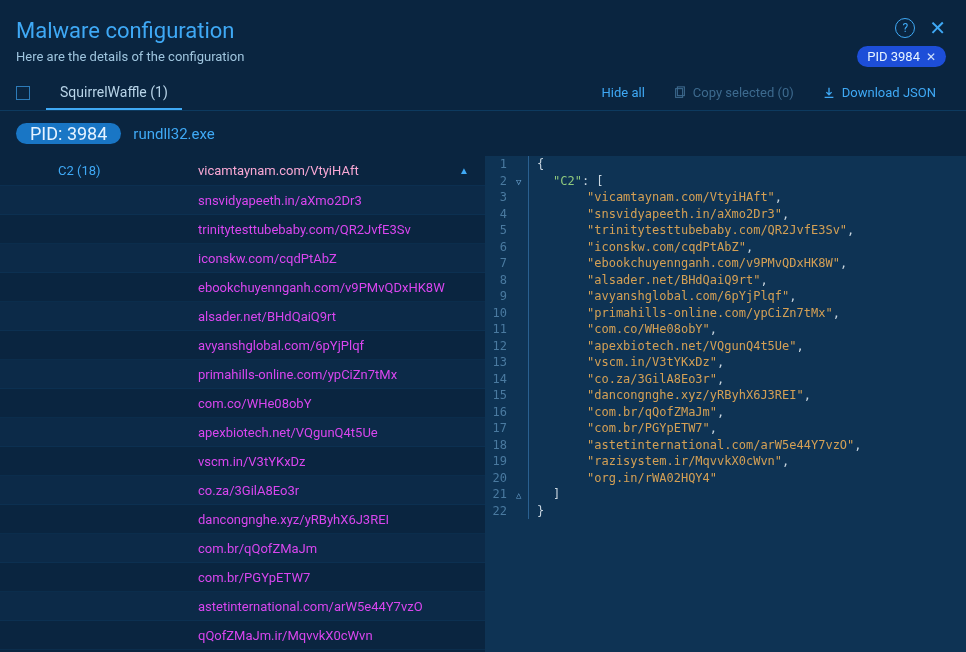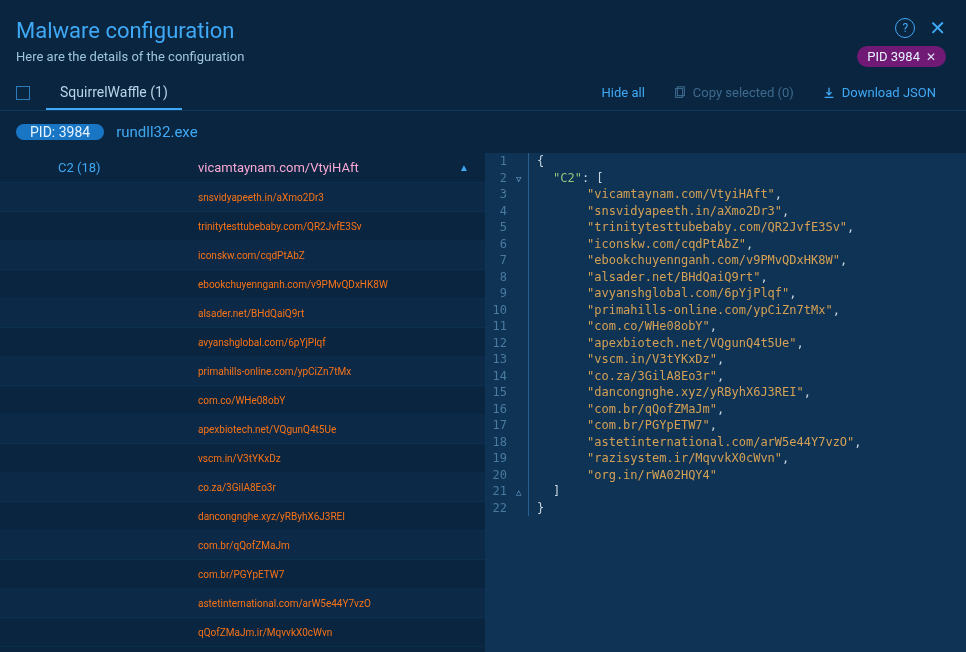--- a/index.html
+++ b/index.html
@@ -46,21 +46,21 @@
     font-size: 12px;
     cursor: pointer;
   }
   .close-icon {
     color: #3fa9f5;
     font-size: 20px;
     cursor: pointer;
     line-height: 1;
   }
   .pid-badge {
-    background: #701a75;
+    background: #1d4ed8;
     color: #e6f3ff;
     border-radius: 14px;
     padding: 3px 10px;
     font-size: 13px;
     display: inline-flex;
     align-items: center;
     gap: 6px;
     cursor: pointer;
   }
   .pid-badge .x { font-size: 12px; opacity: .9; }
@@ -101,21 +101,21 @@
     display: flex;
     align-items: center;
     padding: 12px 16px;
     gap: 12px;
   }
   .pid-pill {
     background: #1976c5;
     color: #e6f3ff;
     border-radius: 14px;
     padding: 0 14px;
-    font-size: 14px;
+    font-size: 18px;
   }
   .process-name {
     color: #3fa9f5;
     font-size: 15px;
   }
   .content {
     display: flex;
     height: calc(652px - 150px);
   }
   .left-panel {
@@ -145,22 +145,22 @@
     color: #3fa9f5;
     font-size: 10px;
     margin-left: 6px;
   }
   .data-row {
     display: flex;
     align-items: center;
     height: 29px;
     padding: 0 16px 0 198px;
     border-bottom: 1px solid rgba(13,58,95,0.4);
-    color: #f97316;
-    font-size: 10px;
+    color: #d946ef;
+    font-size: 13px;
     white-space: nowrap;
     overflow: hidden;
   }
   .data-row:nth-child(odd) { background: rgba(20,60,95,0.25); }
   .right-panel {
     flex: 1;
     background: #0e3354;
     font-family: Consolas, Monaco, monospace;
     font-size: 12px;
     overflow-y: auto;

